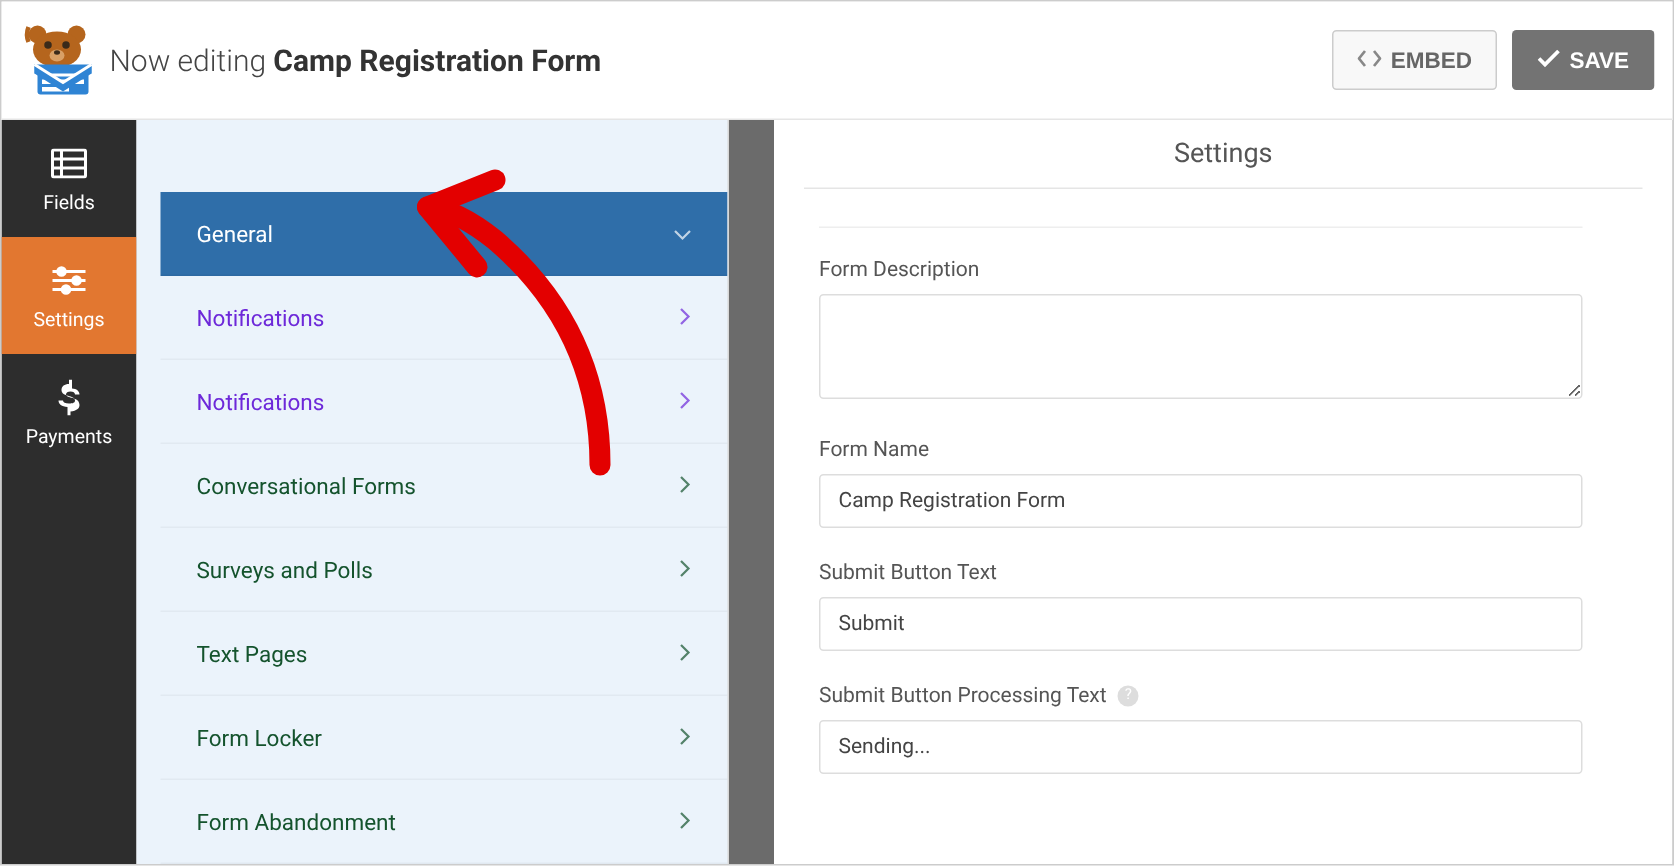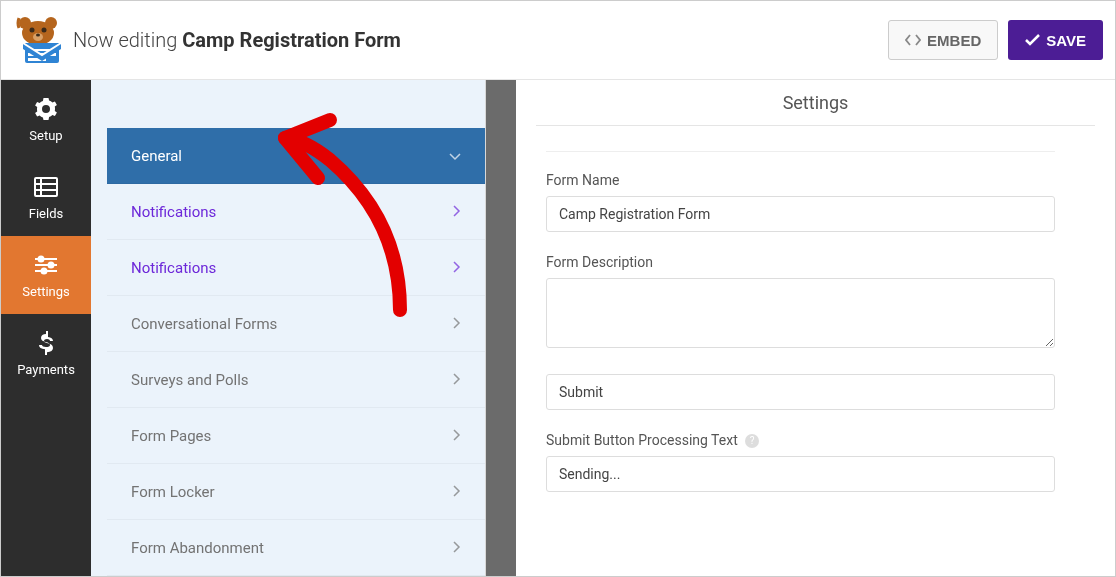--- a/index.html
+++ b/index.html
@@ -53,21 +53,21 @@
       gap: 6px;
       cursor: pointer;
       border: 1px solid transparent;
     }
     .btn-embed {
       background: #f8f8f8;
       border-color: #ccc;
       color: #666;
     }
     .btn-save {
-      background: #4c1d95;
+      background: #737373;
       color: #fff;
     }
     .main {
       display: flex;
       height: calc(100% - 79px);
     }
     .sidebar {
       width: 90px;
       background: #2d2d2d;
       display: flex;
@@ -115,21 +115,21 @@
       font-size: 15px;
       color: #6d28d9;
       cursor: pointer;
       border-bottom: 1px solid rgba(0,0,0,0.04);
     }
     .settings-item.active {
       background: #2f6ea9;
       color: #fff;
     }
     .settings-item.disabled {
-      color: #737373;
+      color: #14532d;
     }
     .settings-item .chevron {
       font-size: 16px;
       color: inherit;
       opacity: 0.7;
     }
     .content {
       flex: 1;
       background: #6b6b6b;
       display: flex;
@@ -252,28 +252,20 @@
       </span>
       <span>SAVE</span>
     </button>
   </div>
 </div>
 
 <div class="main">
   <div class="sidebar">
     <div class="sidebar-item">
       <span class="icon">
-        <svg width="24" height="24" viewBox="0 0 24 24" fill="#fff">
-            <path d="M12 8a4 4 0 100 8 4 4 0 000-8zm9 4c0 .7-.1 1.3-.2 1.9l2.1 1.6-2 3.5-2.5-1a8 8 0 01-3.3 1.9L14.5 23h-5l-.6-2.6a8 8 0 01-3.3-1.9l-2.5 1-2-3.5 2.1-1.6C3.1 13.3 3 12.7 3 12s.1-1.3.2-1.9L1.1 8.5l2-3.5 2.5 1A8 8 0 018.9 4.1L9.5 1h5l.6 2.6a8 8 0 013.3 1.9l2.5-1 2 3.5-2.1 1.6c.1.7.2 1.3.2 1.9z"></path>
-          </svg>
-      </span>
-      <span>Setup</span>
-    </div>
-    <div class="sidebar-item">
-      <span class="icon">
         <svg width="24" height="20" viewBox="0 0 24 20" fill="none" stroke="#fff" stroke-width="2">
             <rect x="1" y="1" width="22" height="18" rx="1"></rect>
             <line x1="1" y1="7" x2="23" y2="7"></line>
             <line x1="1" y1="13" x2="23" y2="13"></line>
             <line x1="7" y1="1" x2="7" y2="19"></line>
           </svg>
       </span>
       <span>Fields</span>
     </div>
     <div class="sidebar-item active">
@@ -335,21 +327,21 @@
     </div>
     <div class="settings-item disabled">
       <span>Surveys and Polls</span>
       <span class="chevron">
         <svg width="8" height="12" viewBox="0 0 8 12">
             <path d="M1 1l5 5-5 5" stroke="currentColor" stroke-width="1.5" fill="none"></path>
           </svg>
       </span>
     </div>
     <div class="settings-item disabled">
-      <span>Form Pages</span>
+      <span>Text Pages</span>
       <span class="chevron">
         <svg width="8" height="12" viewBox="0 0 8 12">
             <path d="M1 1l5 5-5 5" stroke="currentColor" stroke-width="1.5" fill="none"></path>
           </svg>
       </span>
     </div>
     <div class="settings-item disabled">
       <span>Form Locker</span>
       <span class="chevron">
         <svg width="8" height="12" viewBox="0 0 8 12">
@@ -366,28 +358,29 @@
       </span>
     </div>
   </div>
 
   <div class="content">
     <div class="content-inner">
       <div class="content-header">Settings</div>
       <div class="content-body">
         <hr>
         <div class="form-group">
+          <label>Form Description</label>
+          <textarea class="form-control" style=""></textarea>
+        </div>
+        <div class="form-group">
           <label>Form Name</label>
           <input type="text" class="form-control" value="Camp Registration Form" style="">
         </div>
         <div class="form-group">
-          <label>Form Description</label>
-          <textarea class="form-control" style=""></textarea>
-        </div>
-        <div class="form-group">
+          <label>Submit Button Text</label>
           <input type="text" class="form-control" value="Submit" style="">
         </div>
         <div class="form-group">
           <label><span>Submit Button Processing Text</span> <span class="help-icon">?</span></label>
           <input type="text" class="form-control" value="Sending..." style="">
         </div>
       </div>
     </div>
   </div>
 </div>

